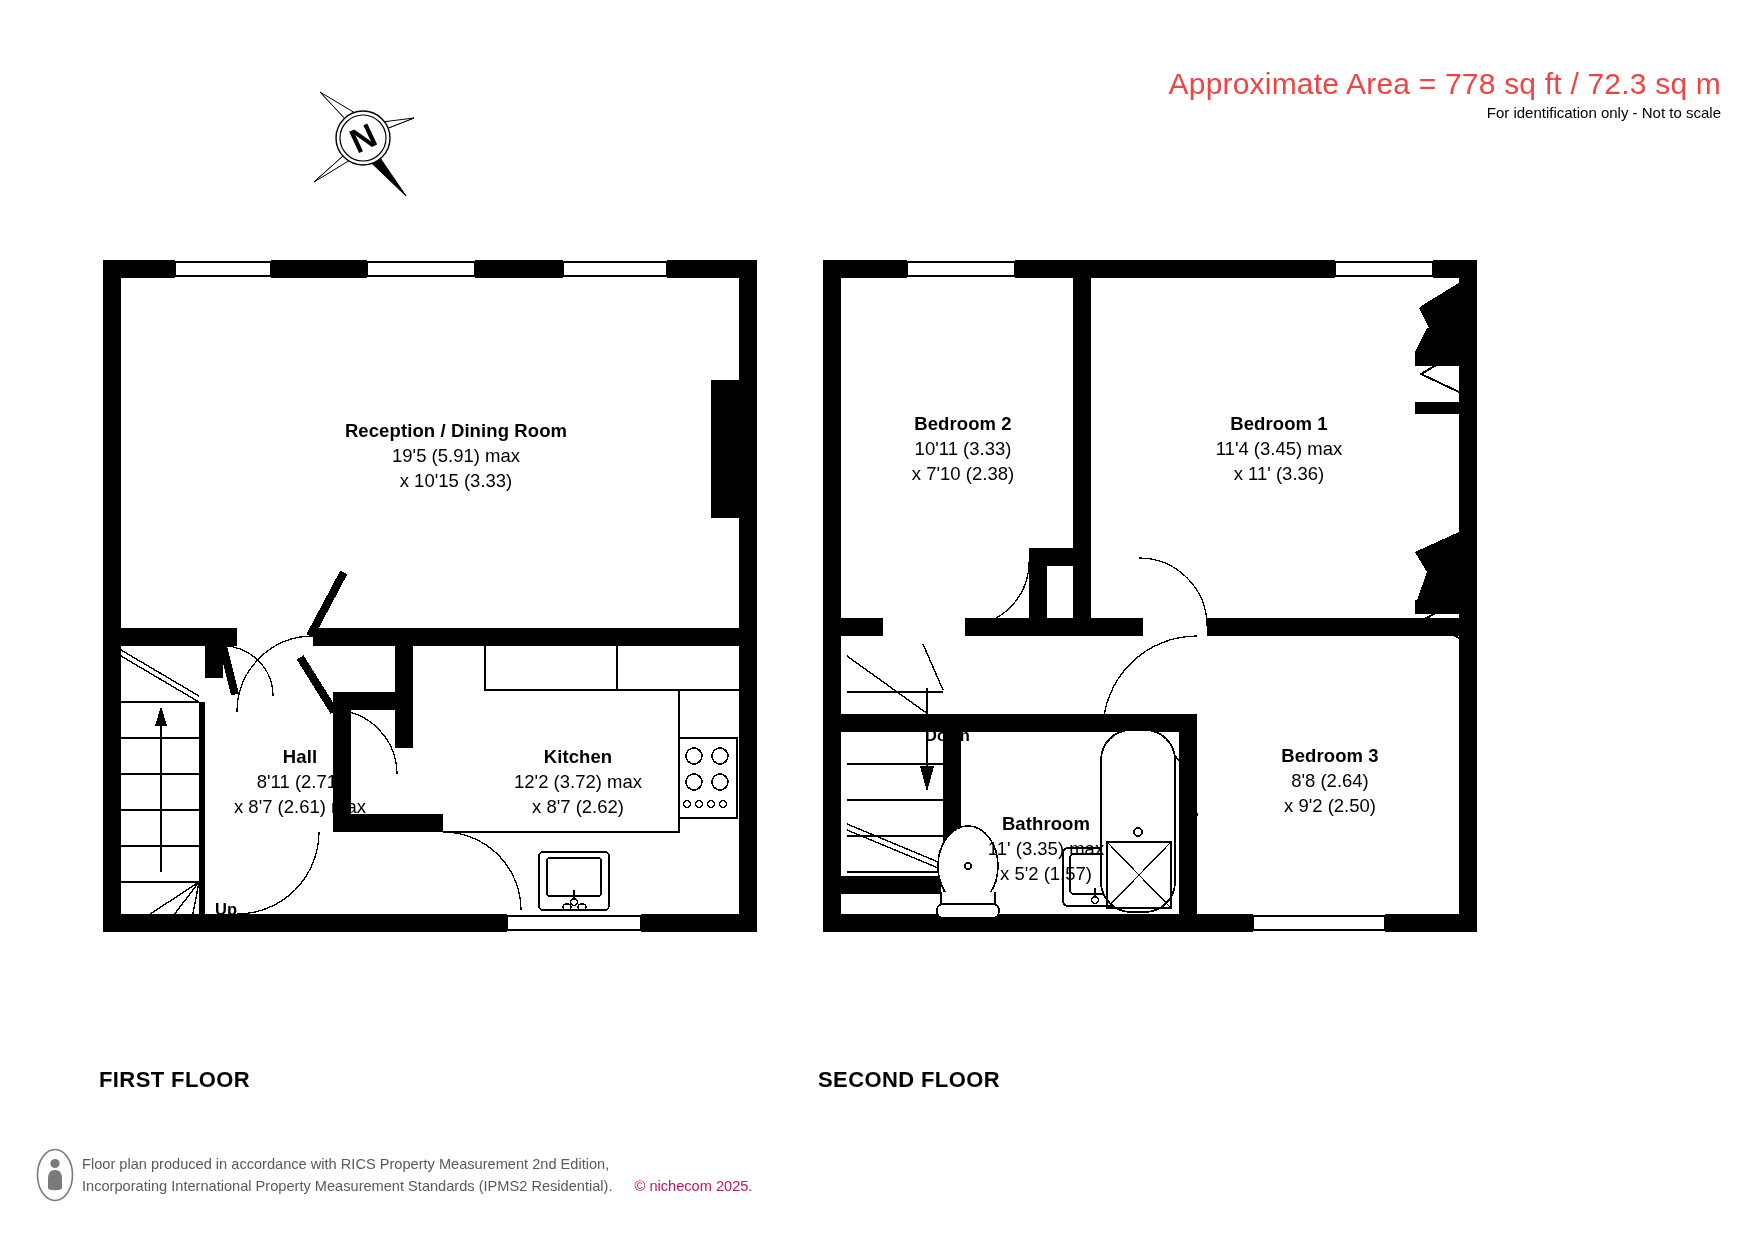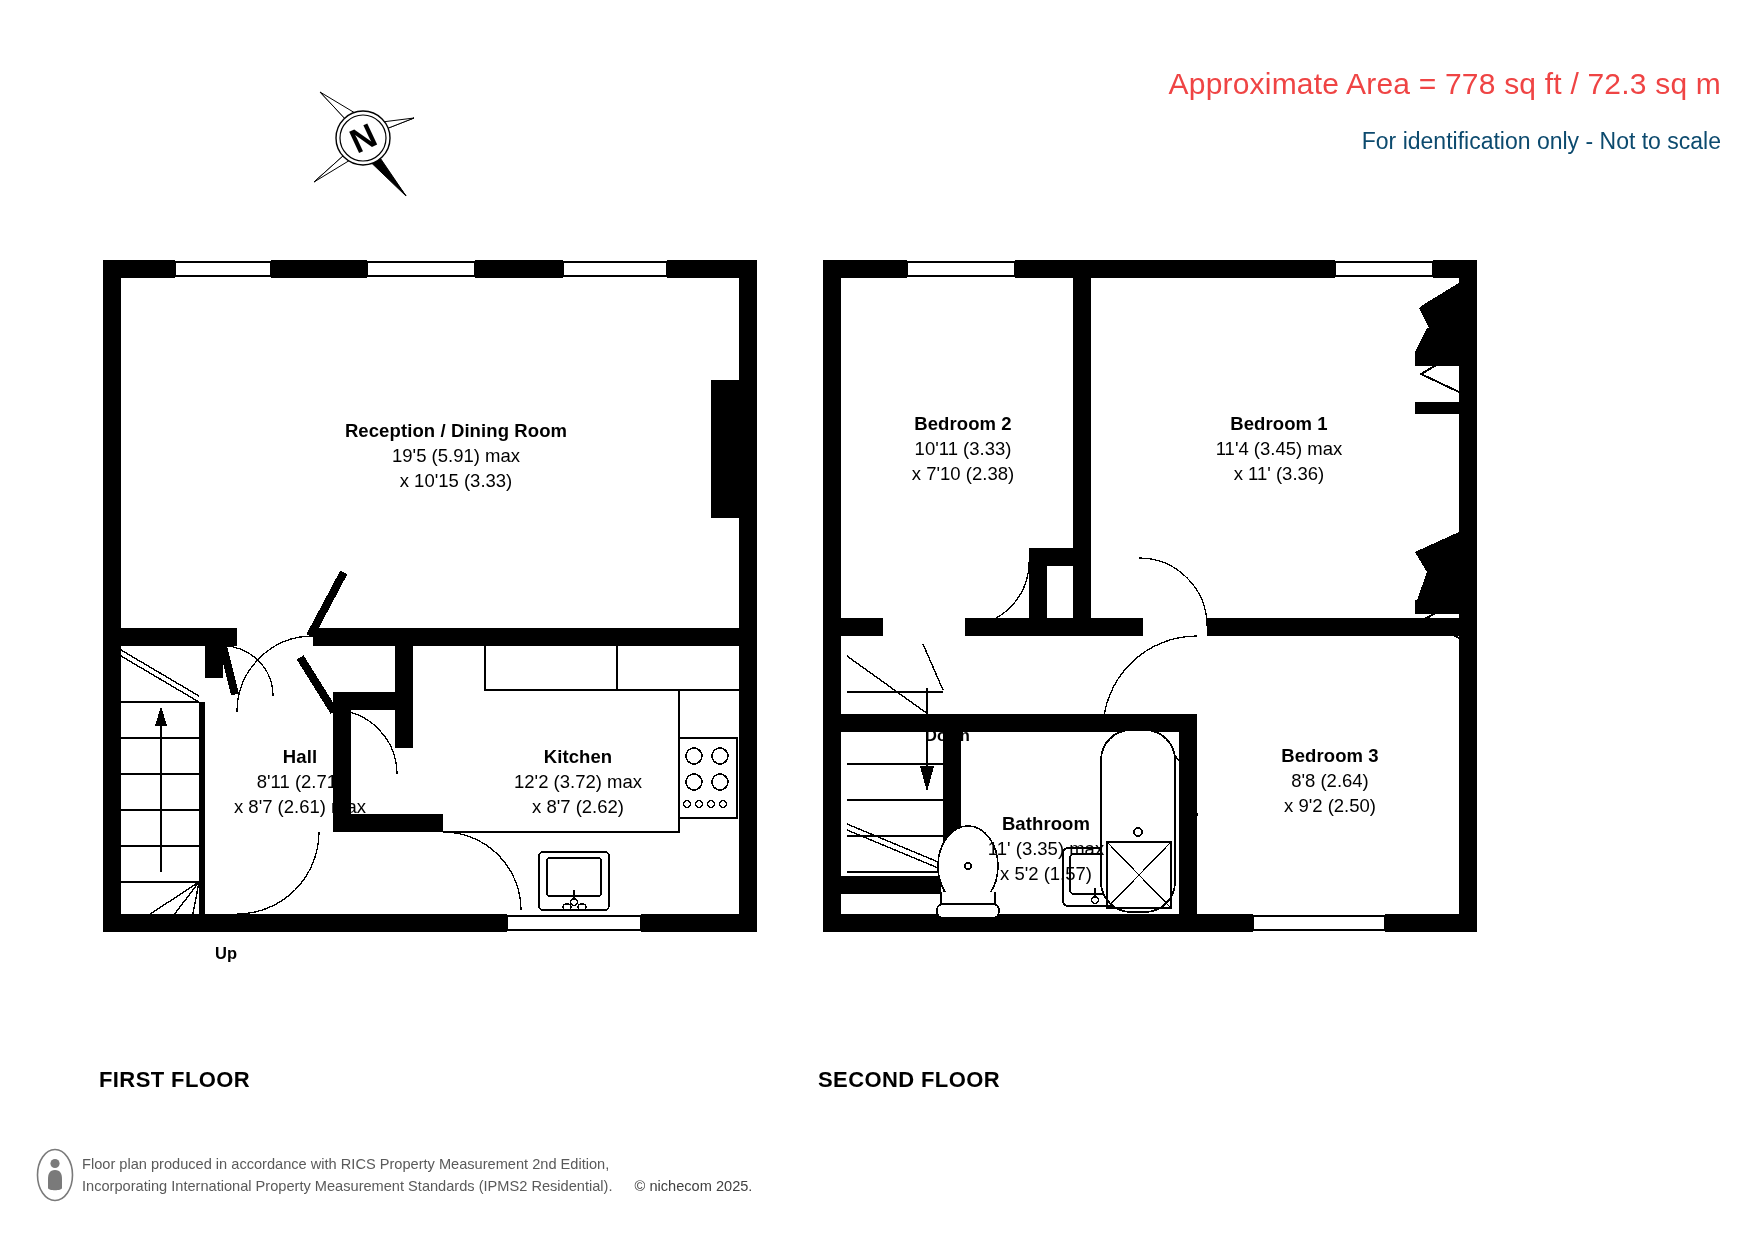--- a/index.html
+++ b/index.html
@@ -31,23 +31,23 @@
     text-align: right;
   }
   .area-title {
     font-size: 30px;
     letter-spacing: 0.2px;
     color: #ef4444;
     line-height: 36px;
     white-space: nowrap;
   }
   .area-sub {
-    font-size: 23px;
-    color: #0c4a6e;
-    margin-top: 28px;
+    font-size: 15px;
+    color: #000000;
+    margin-top: 0;
     line-height: 22px;
     white-space: nowrap;
   }
 
   
   .compass {
     position: absolute;
     left: 302px;
     top: 74px;
     width: 122px;
@@ -99,21 +99,21 @@
   #label-bathroom  { left: 1046px; top: 811px; }
 
   
   .stair-word {
     position: absolute;
     font-size: 16.5px;
     font-weight: bold;
     white-space: nowrap;
     margin-top: 45px;
   }
-  #word-up   { left: 215px; top: 899px; }
+  #word-up   { left: 215px; top: 855px; }
   #word-down { left: 925px; top: 681px; }
 
   
   .footer {
     position: absolute;
     left: 36px;
     top: 1148px;
     display: flex;
     align-items: center;
     gap: 8px;
@@ -124,21 +124,21 @@
     flex: 0 0 auto;
   }
   .footer-text {
     font-size: 14.6px;
     line-height: 22px;
     color: #5a5a5a;
     white-space: nowrap;
   }
   .footer-text .copy {
     margin-left: 18px;
-    color: #404040;
+    color: #be185d;
   }
 </style>
 </head>
 <body>
 
 <div id="page">
 
   <div class="header-block">
     <div class="area-title">Approximate Area = 778 sq ft / 72.3 sq m</div>
     <div class="area-sub">For identification only - Not to scale</div>

